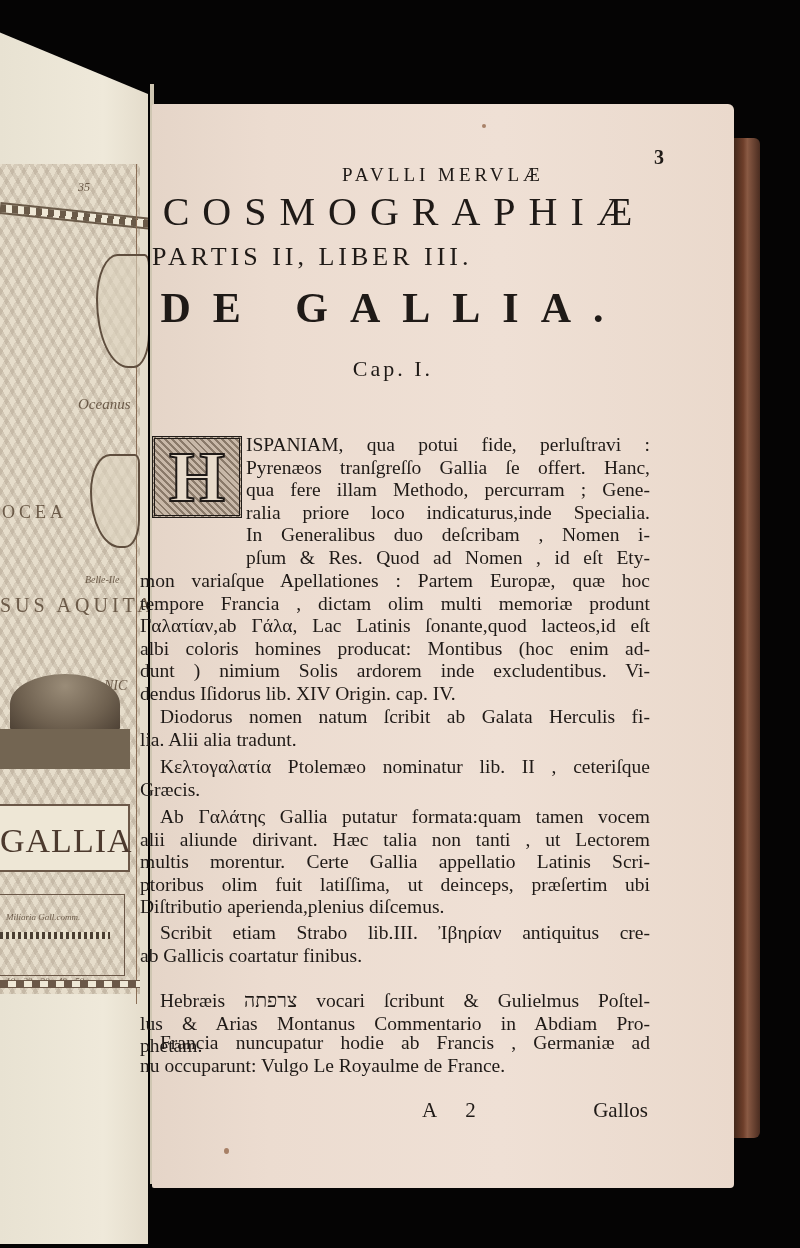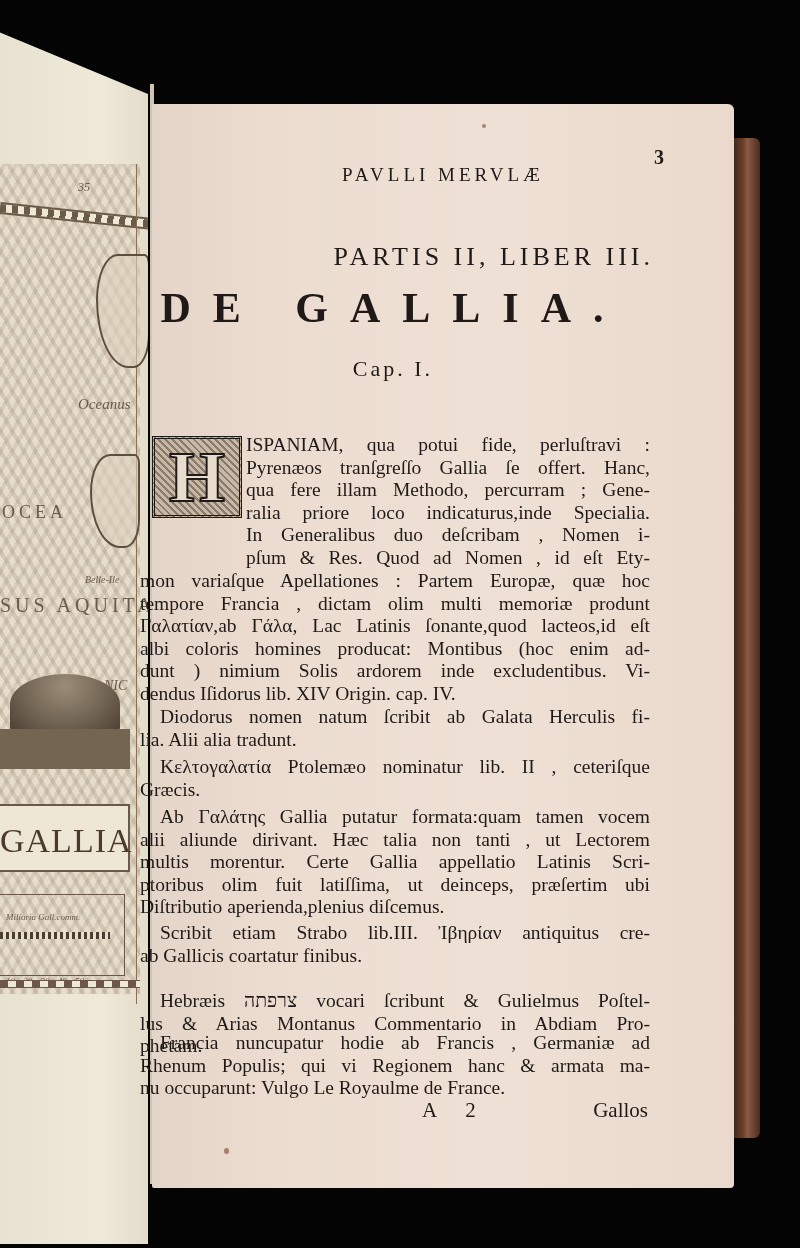--- a/index.html
+++ b/index.html
@@ -79,21 +79,21 @@
     
     .page {
       position: absolute; left: 152px; top: 104px; width: 582px; height: 1084px;
       background: linear-gradient(90deg, #e5d5c8 0%, #ecdcd0 20%, #efe0d5 60%, #ead9cc 100%);
       border-radius: 2px 6px 4px 2px;
       color: #1f1a17;
     }
     .folio { position: absolute; right: 70px; top: 42px; font-size: 20px; font-weight: bold; }
     .running-head { position: absolute; left: 0; right: 0; top: 60px; text-align: center; font-size: 19px; letter-spacing: 4px; }
     .title-1 { position: absolute; left: -8px; right: 70px; top: 84px; text-align: center; font-size: 40px; letter-spacing: 13px; }
-    .title-2 { position: absolute; left: 0; right: 80px; top: 138px; text-align: right; font-size: 26px; letter-spacing: 4px; }
+    .title-2 { position: absolute; left: 0; right: 80px; top: 138px; text-align: left; font-size: 26px; letter-spacing: 4px; }
     .title-3 { position: absolute; left: 0; right: 100px; top: 180px; text-align: center; font-size: 42px; letter-spacing: 22px; font-weight: bold; }
     .chapter { position: absolute; left: 0; right: 100px; top: 252px; text-align: center; font-size: 22px; letter-spacing: 3px; }
     .chapter-sub { position: absolute; left: 0; right: 100px; top: 280px; text-align: center; font-size: 19px; font-style: italic; }
 
     .dropcap {
       position: absolute; left: 0px; top: 332px; width: 84px; height: 76px;
       border: 3px double #1f1a17;
       background: repeating-linear-gradient(45deg, #8a7a6a 0 2px, #c8b8a8 2px 5px);
       display: flex; align-items: center; justify-content: center;
     }
@@ -135,20 +135,21 @@
 <div class="leaf-edge"></div>
 
 <div class="board"></div>
 
 <div class="page">
   <div class="foxing" style="left:330px; top:20px;"></div>
   <div class="foxing" style="left:72px; top:1044px; width:5px; height:6px;"></div>
 
   <div class="folio">3</div>
   <div class="running-head">PAVLLI MERVLÆ</div>
+  <div class="title-1">COSMOGRAPHIÆ</div>
   <div class="title-2">PARTIS II, LIBER III.</div>
   <div class="title-3">DE GALLIA.</div>
   <div class="chapter">Cap. I.</div>
 
   <div class="dropcap">
     <span>H</span>
   </div>
 
   <div class="body-text" style="left:94px; top:330px; width:404px;">
     <span class="line">ISPANIAM, qua potui fide, perluſtravi :</span>
@@ -191,19 +192,18 @@
   </div>
 
   <div class="body-text" style="top:886px;">
     <span class="line indent">Hebræis צרפתה vocari ſcribunt &amp; Gulielmus Poſtel-</span>
     <span class="line">lus &amp; Arias Montanus Commentario in Abdiam Pro-</span>
     <span class="line last">phetam.</span>
   </div>
 
   <div class="body-text" style="top:928px;">
     <span class="line indent">Francia nuncupatur hodie ab Francis , Germaniæ ad</span>
-    <span class="line">Rhenum Populis; qui vi Regionem hanc &amp; armata ma-</span>
     <span class="line last">nu occuparunt: Vulgo Le Royaulme de France.</span>
   </div>
 
   <div class="signature">A 2</div>
   <div class="catchword">Gallos</div>
 </div>
 
 </body></html>

